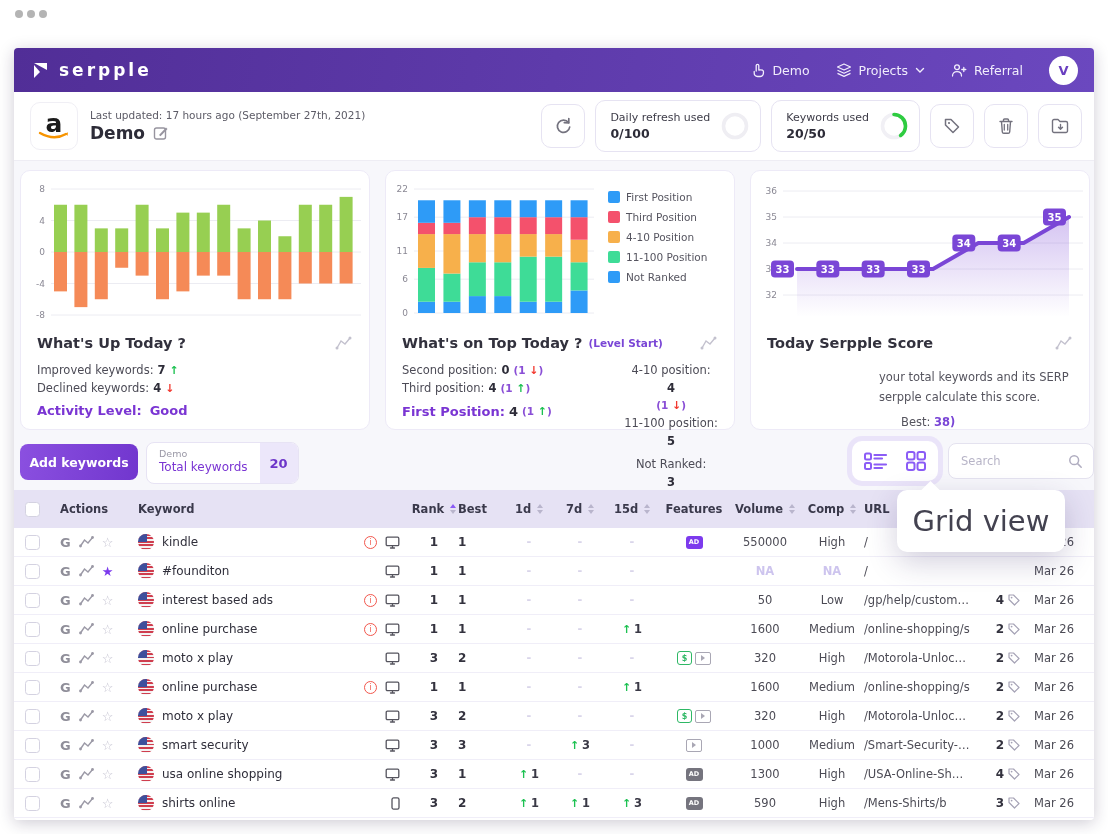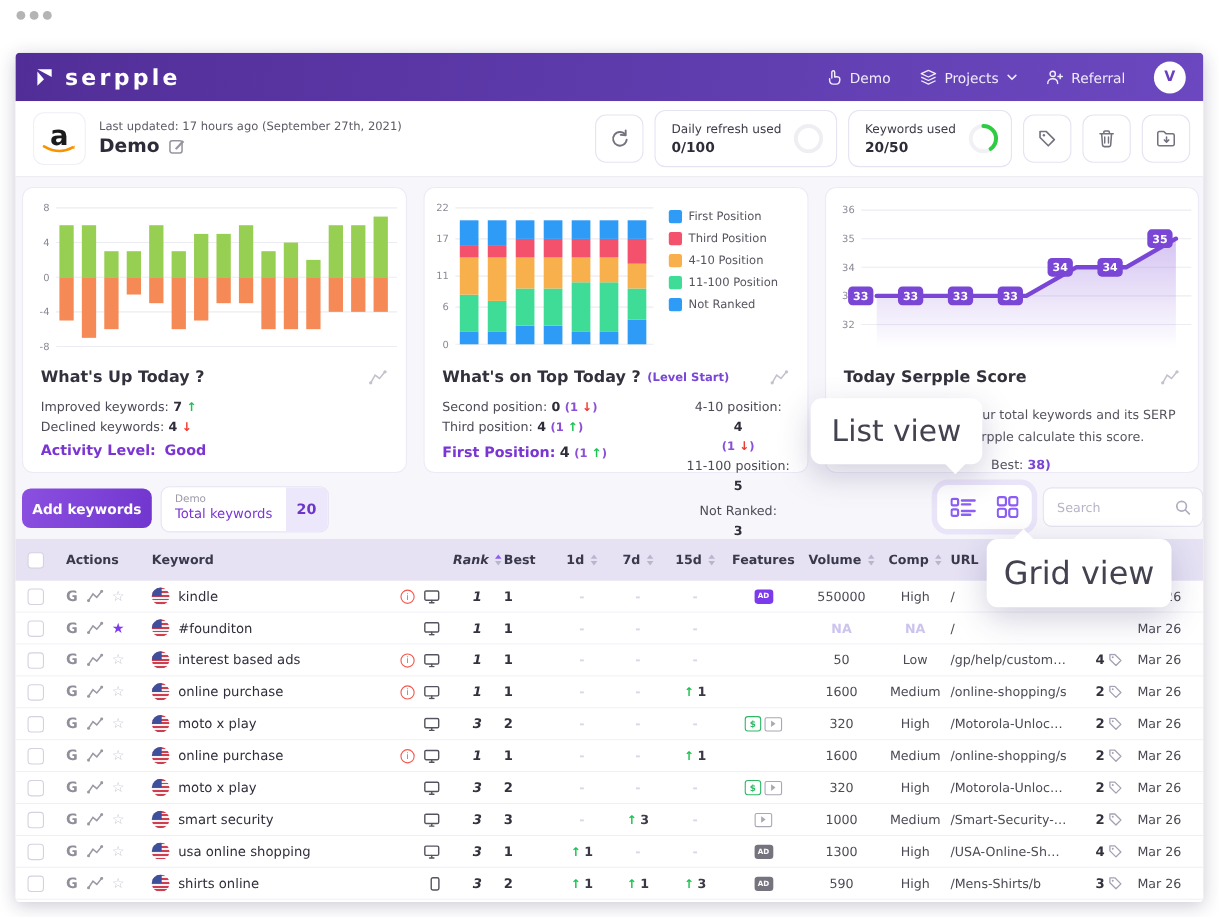--- a/index.html
+++ b/index.html
@@ -4,21 +4,21 @@
 <style>
   html,body{margin:0;padding:0;background:#fff;width:1108px;height:834px;position:relative;
     font-family:"DejaVu Sans","Liberation Sans",sans-serif;-webkit-font-smoothing:antialiased;overflow:hidden;}
   .win-dots{position:absolute;left:15px;top:10px;display:flex;gap:4px;}
   .win-dots i{width:8px;height:8px;border-radius:50%;background:#b4b4b4;}
   .app{position:absolute;left:14px;top:48px;width:1080px;height:772px;background:#f7f7fb;
     border-radius:4px;box-shadow:0 3px 16px rgba(30,20,60,.22);overflow:hidden;}
   
   .hdr{height:44px;background:linear-gradient(100deg,#512e97,#6b48bf);display:flex;align-items:center;padding:0 16px;color:#fff;}
   .logo{display:flex;align-items:center;gap:9px;}
-  .logo-txt{font-size:20px;font-weight:600;letter-spacing:3px;}
+  .logo-txt{font-size:17px;font-weight:600;letter-spacing:3px;}
   .hdr-nav{margin-left:auto;display:flex;align-items:center;gap:26px;font-size:12.5px;color:#f1edfc;}
   .nav-item{display:flex;align-items:center;gap:7px;cursor:pointer;}
   .avatar{width:29px;height:29px;border-radius:50%;background:#fff;color:#6a3fc0;font-weight:bold;
     font-size:13px;display:flex;align-items:center;justify-content:center;}
   
   .projbar{height:68px;background:#fff;border-bottom:1px solid #eeedf4;display:flex;align-items:center;padding:0 12px 0 16px;}
   .amz{width:46px;height:46px;border:1px solid #f0eff5;border-radius:10px;background:#fff;position:relative;
     display:flex;align-items:center;justify-content:center;}
   .amz b{font-size:25px;color:#1b1b1b;line-height:1;margin-top:-6px;}
   .proj-meta{margin-left:12px;}
@@ -76,21 +76,21 @@
   .search input{border:0;outline:0;flex:1;font-size:11.5px;font-family:inherit;color:#55545e;min-width:0;background:transparent;}
   .search input::placeholder{color:#b7b4c7;}
   
   .table{position:absolute;left:0;top:442px;width:1080px;}
   .thead{height:38px;background:#e6e2f4;display:flex;align-items:center;font-size:11.5px;font-weight:bold;color:#3a394b;}
   .trow{height:28px;background:#fff;border-bottom:1px solid #f0eef8;display:flex;align-items:center;font-size:11.5px;color:#4c4b55;}
   .cell{display:flex;align-items:center;box-sizing:border-box;}
   .c-check{width:36px;justify-content:center;}
   .c-actions{width:84px;padding-left:10px;gap:8px;}
   .c-keyword{width:276px;gap:8px;padding-left:4px;}
-  .c-rank{width:48px;justify-content:center;font-style:italic;}
+  .c-rank{width:48px;justify-content:center;}
   .c-best{width:46px;justify-content:flex-start;}
   .c-d{width:50px;justify-content:center;gap:3px;}
   .c-d7{width:52px;}.c-d15{width:52px;}
   .c-features{width:72px;justify-content:center;gap:3px;}
   .c-volume{width:70px;justify-content:center;}
   .c-comp{width:64px;justify-content:center;}
   .c-url{width:118px;}
   .c-tags{width:52px;justify-content:center;gap:4px;}
   .c-date{width:60px;}
   .thead .cell{gap:4px;}
@@ -1126,22 +1126,18 @@
     
     
     
     
     
     
     </div>
       </div>
   </div>
 
-  <div class="tip" id="tip-list">
-    <span>List view</span>
-    <i class="caret"></i>
-  </div>
   <div class="tip" id="tip-grid">
     <span>Grid view</span>
     <i class="caret"></i>
   </div>
 
 </div>
 
 </body></html>

